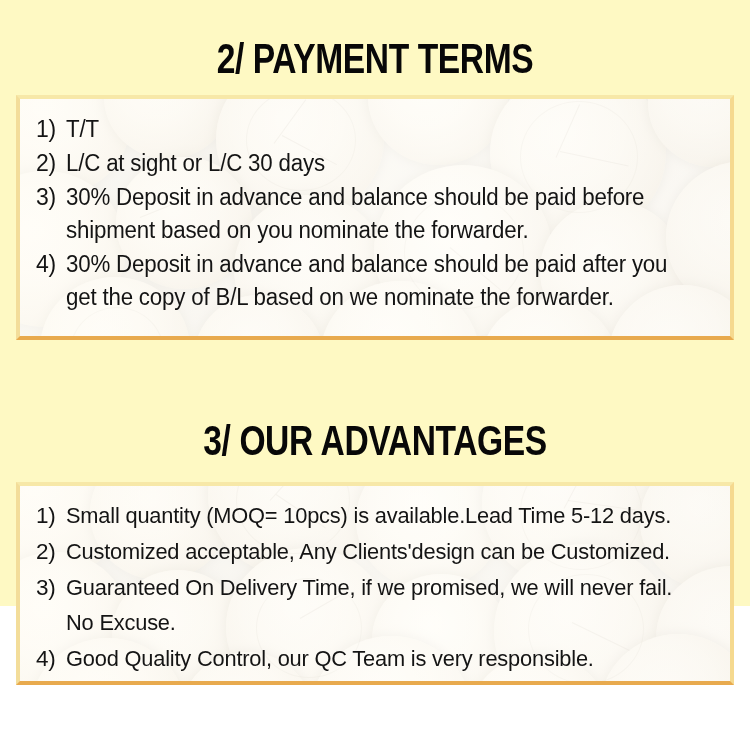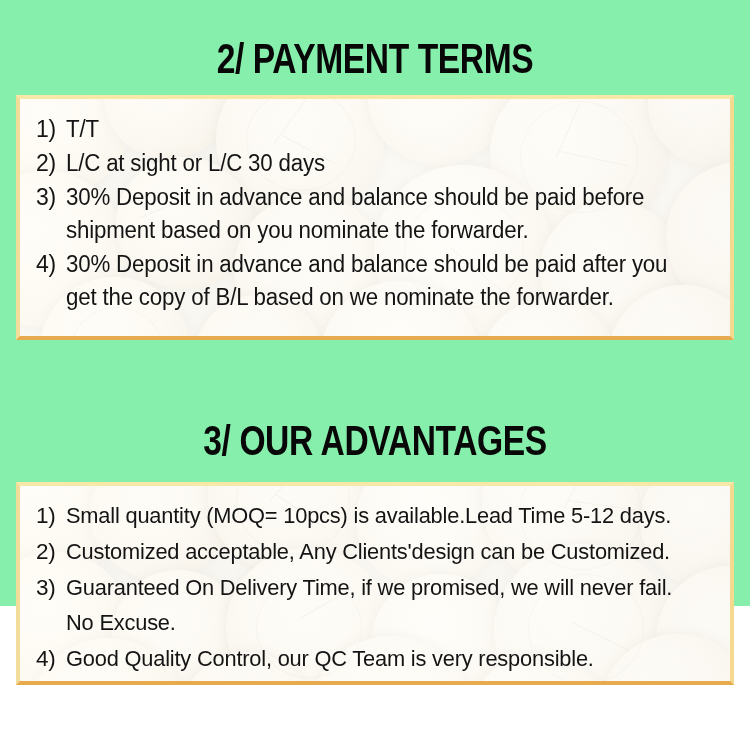--- a/index.html
+++ b/index.html
@@ -13,21 +13,21 @@
     overflow: hidden;
     font-family: "Liberation Sans", sans-serif;
     color: #1a1a1a;
     position: relative;
   }
 
   .page {
     width: 750px;
     height: 606px;
     position: relative;
-    background: #86efac;
+    background: #fef9c3;
   }
 
   
   .section-heading {
     text-align: center;
     font-family: "Liberation Sans", sans-serif;
     font-weight: 700;
     color: #080808;
     letter-spacing: -0.5px;
     line-height: 1;

